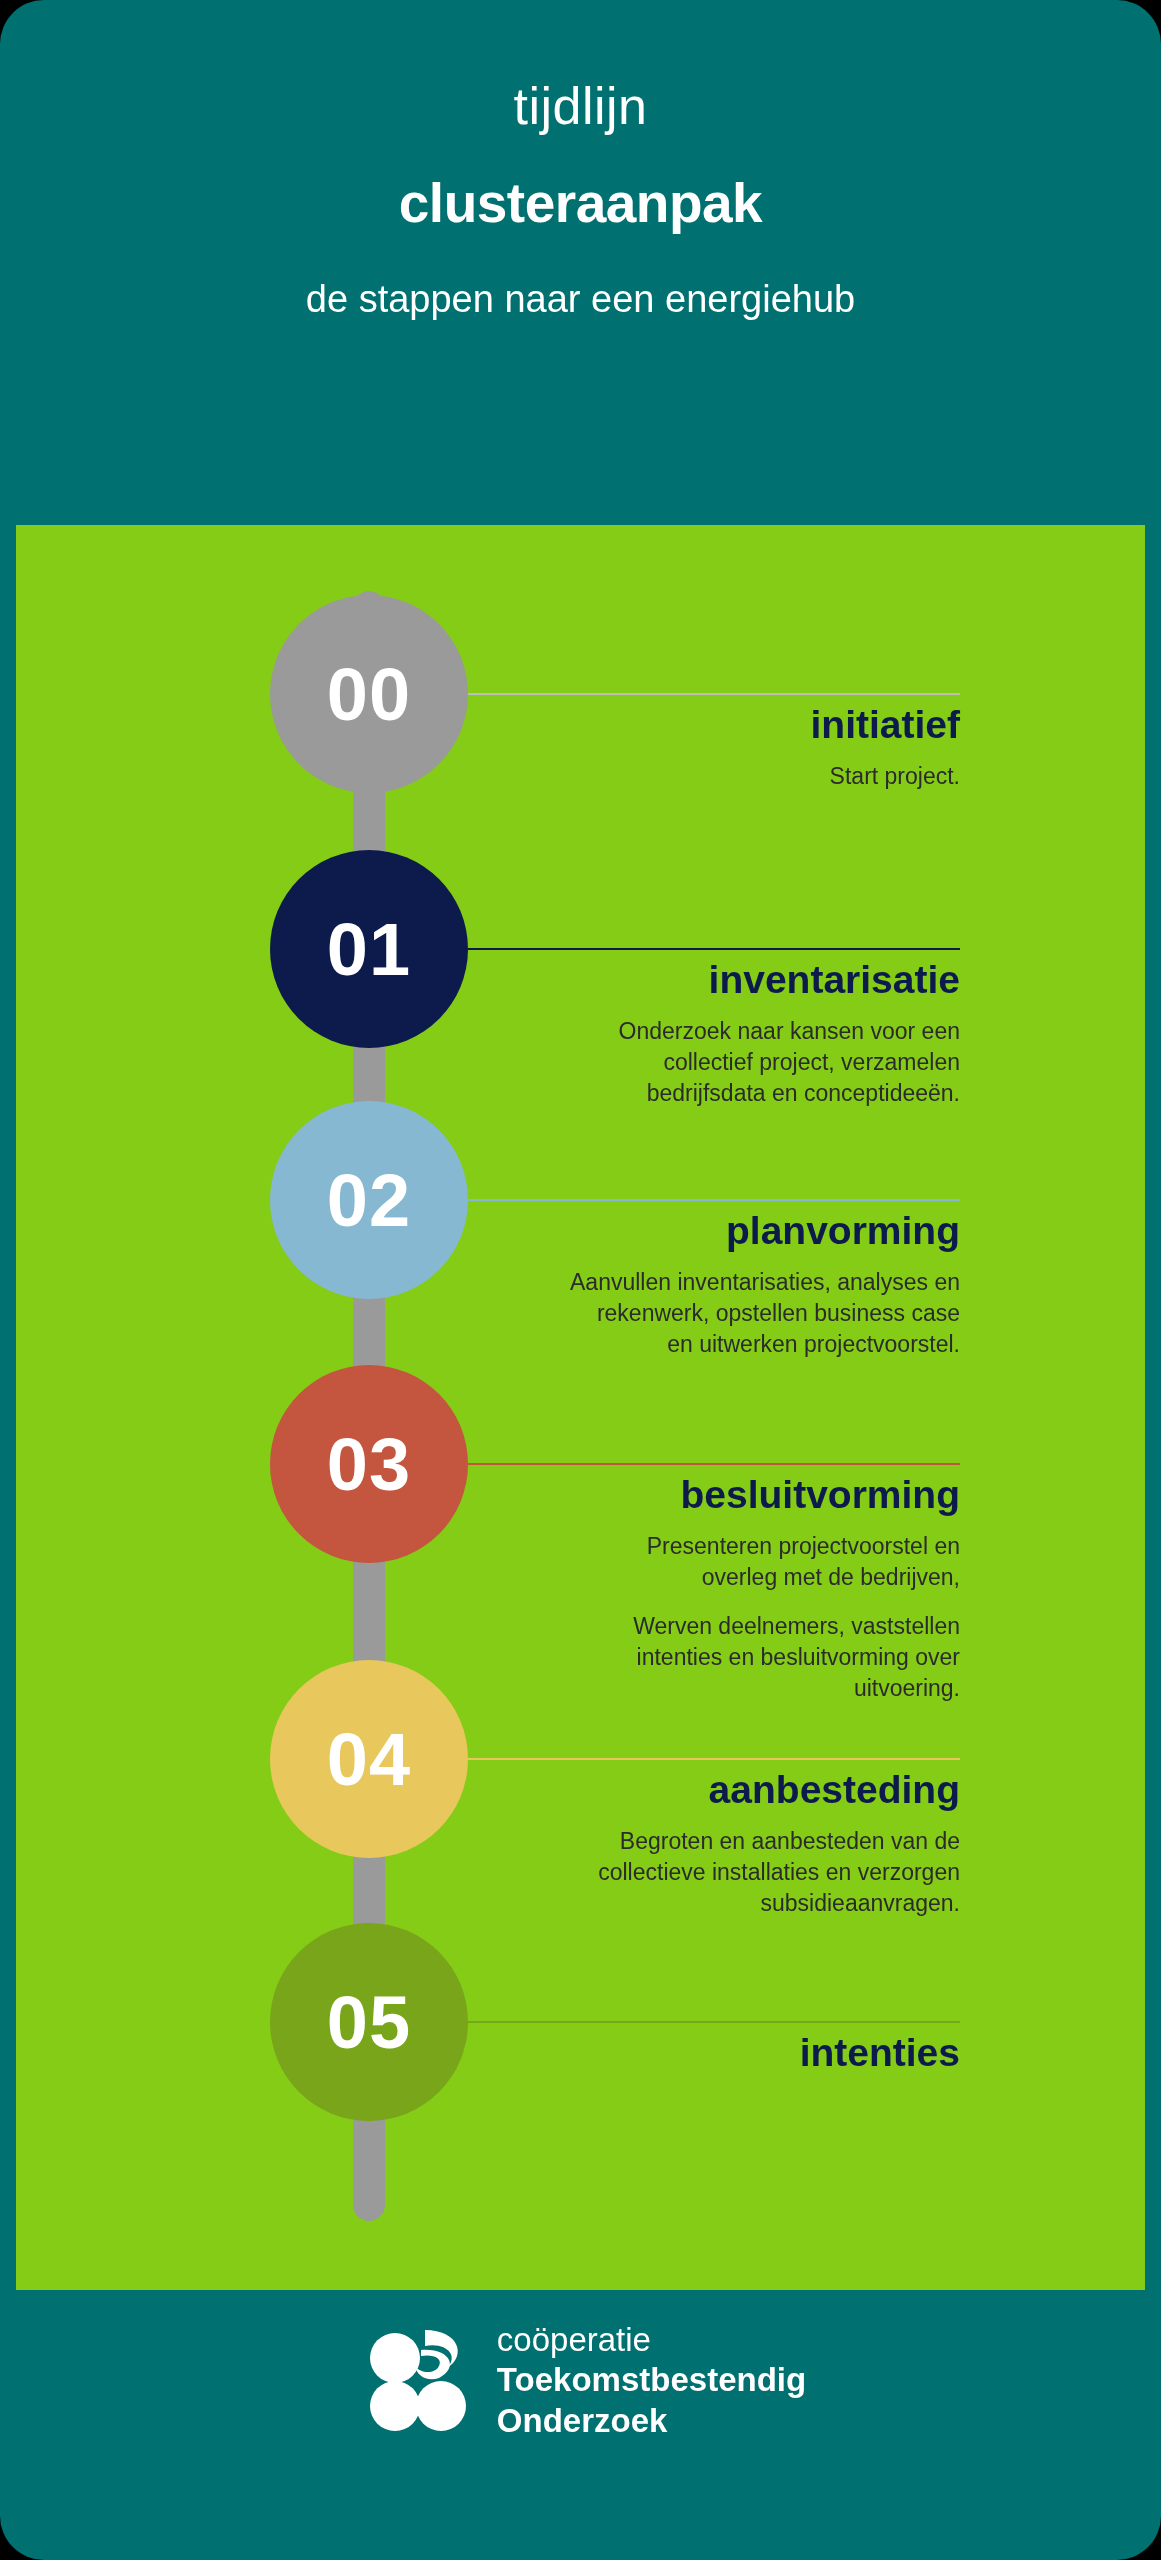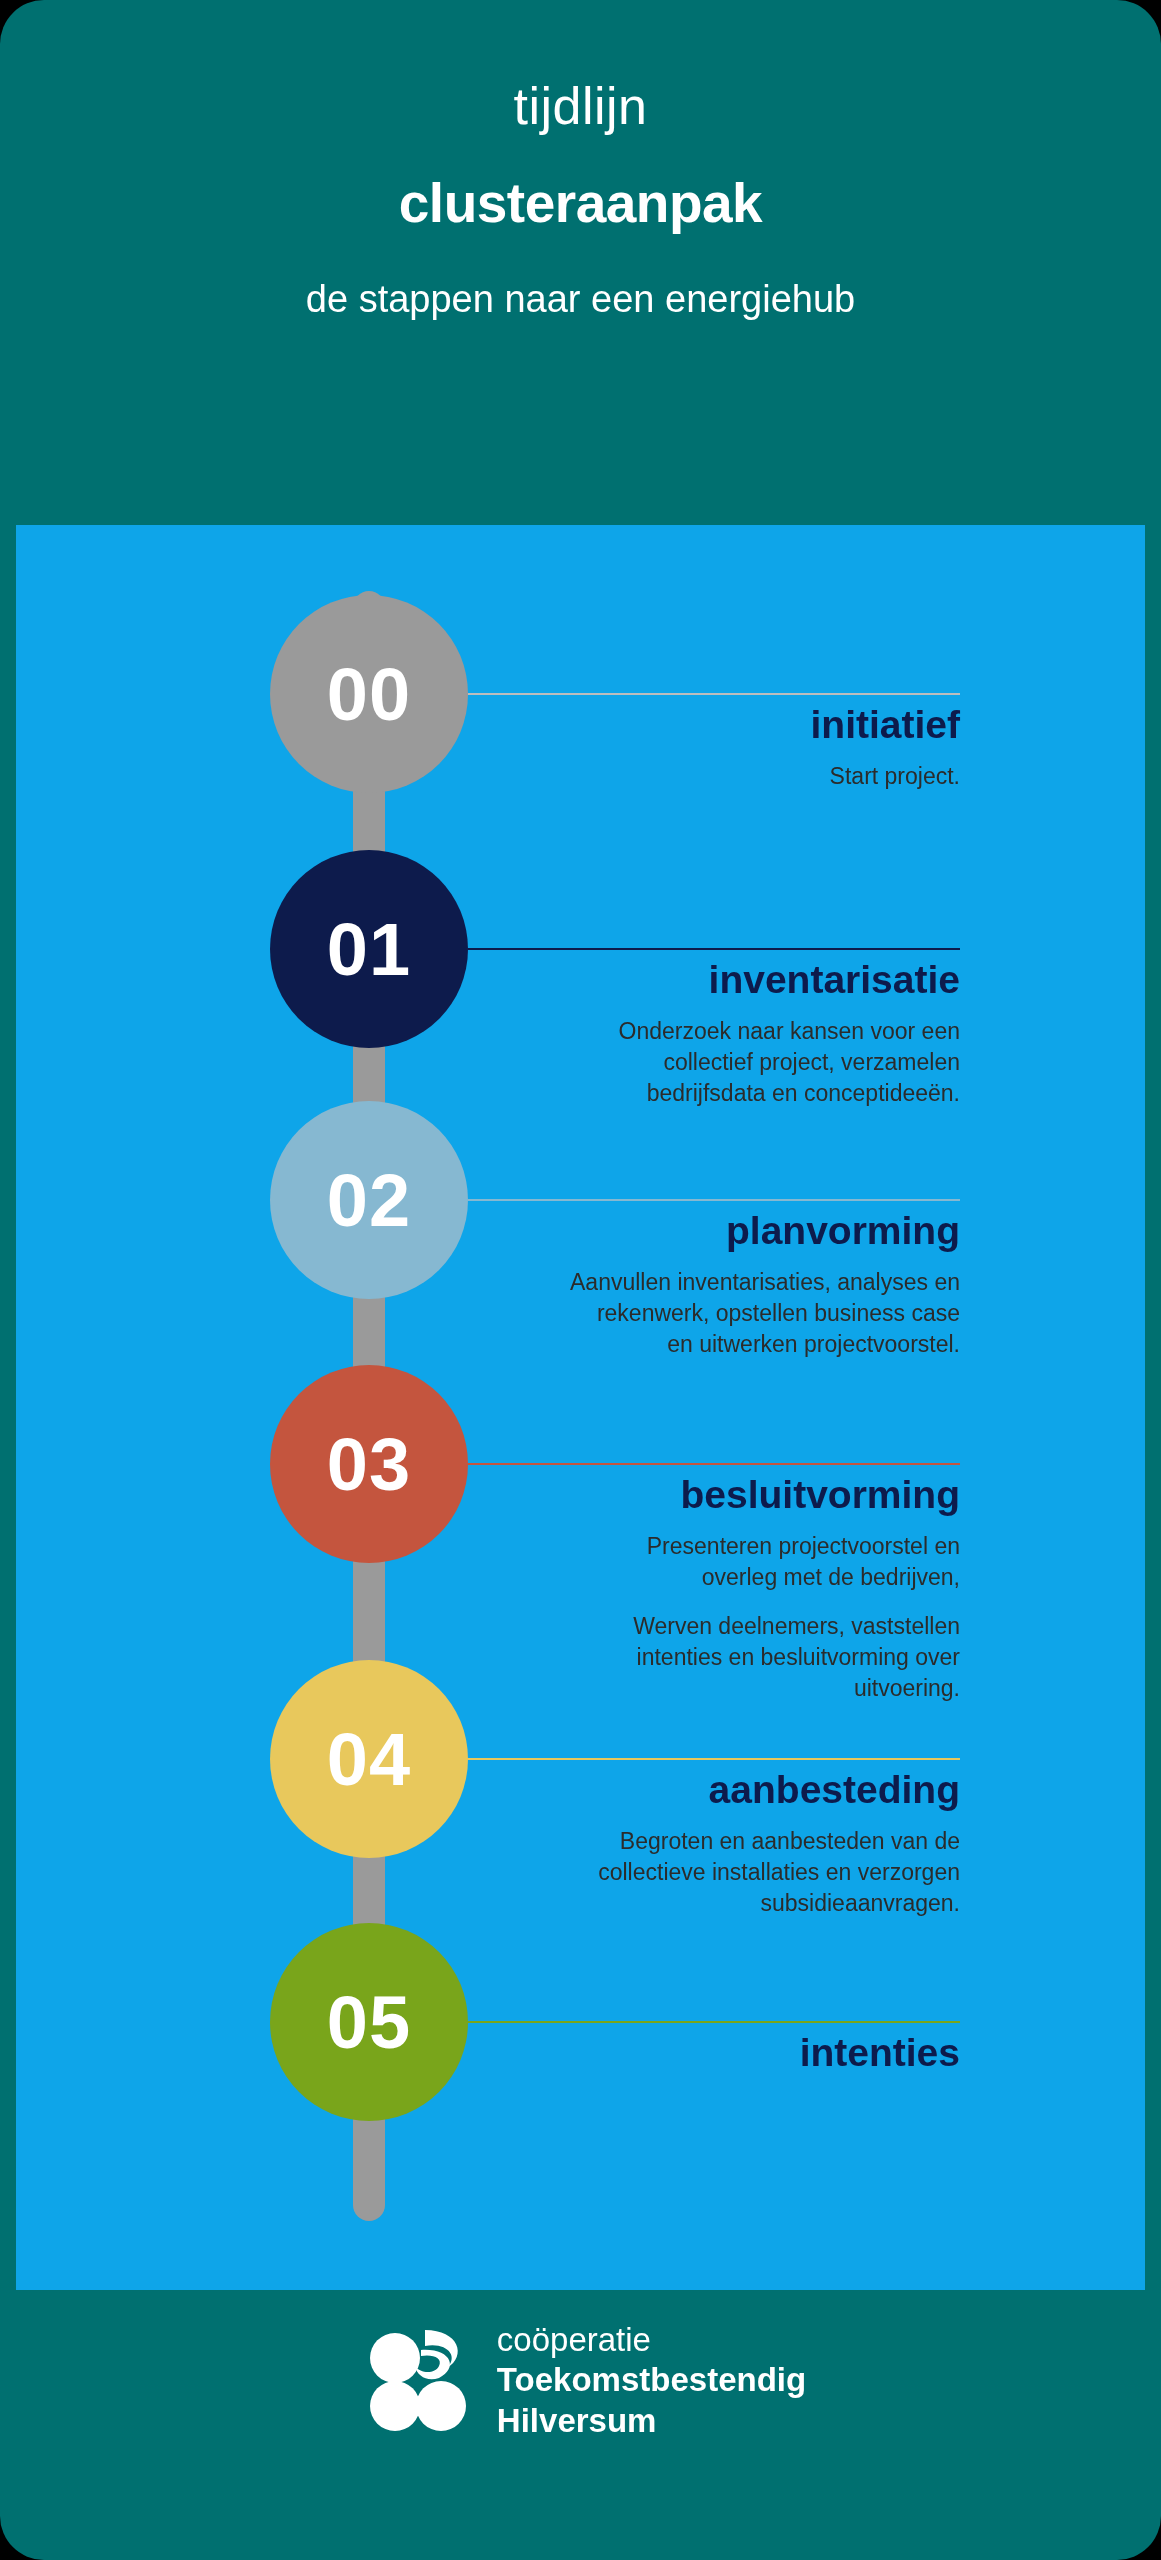--- a/index.html
+++ b/index.html
@@ -49,21 +49,21 @@
     line-height: 1.2;
   }
 
   
   .card {
     position: absolute;
     left: 16px;
     top: 525px;
     width: 1129px;
     height: 1765px;
-    background: #0ea5e9;
+    background: #84cc16;
   }
   .spine {
     position: absolute;
     left: 337px;
     top: 66px;
     width: 32px;
     height: 1630px;
     background: #9a9a9a;
     border-radius: 16px;
   }
@@ -237,17 +237,17 @@
         <circle cx="40" cy="38" r="25" fill="#ffffff"></circle>
         <circle cx="40" cy="86" r="25" fill="#ffffff"></circle>
         <circle cx="86" cy="86" r="25" fill="#ffffff"></circle>
         <path d="M70 10 C 104 10, 112 36, 92 48 C 104 36, 92 22, 70 26 Z" fill="#ffffff"></path>
         <path d="M66 30 C 96 28, 104 48, 84 58 C 72 62, 62 56, 60 46 C 66 54, 80 54, 84 46 C 88 38, 78 34, 66 36 Z" fill="#ffffff"></path>
       </svg>
     </div>
     <div class="logo-text">
       <div class="l1">coöperatie</div>
       <div class="l2">Toekomstbestendig</div>
-      <div class="l3">Hilversum</div>
+      <div class="l3">Onderzoek</div>
     </div>
   </div>
 
 </div>
 
 </body></html>

